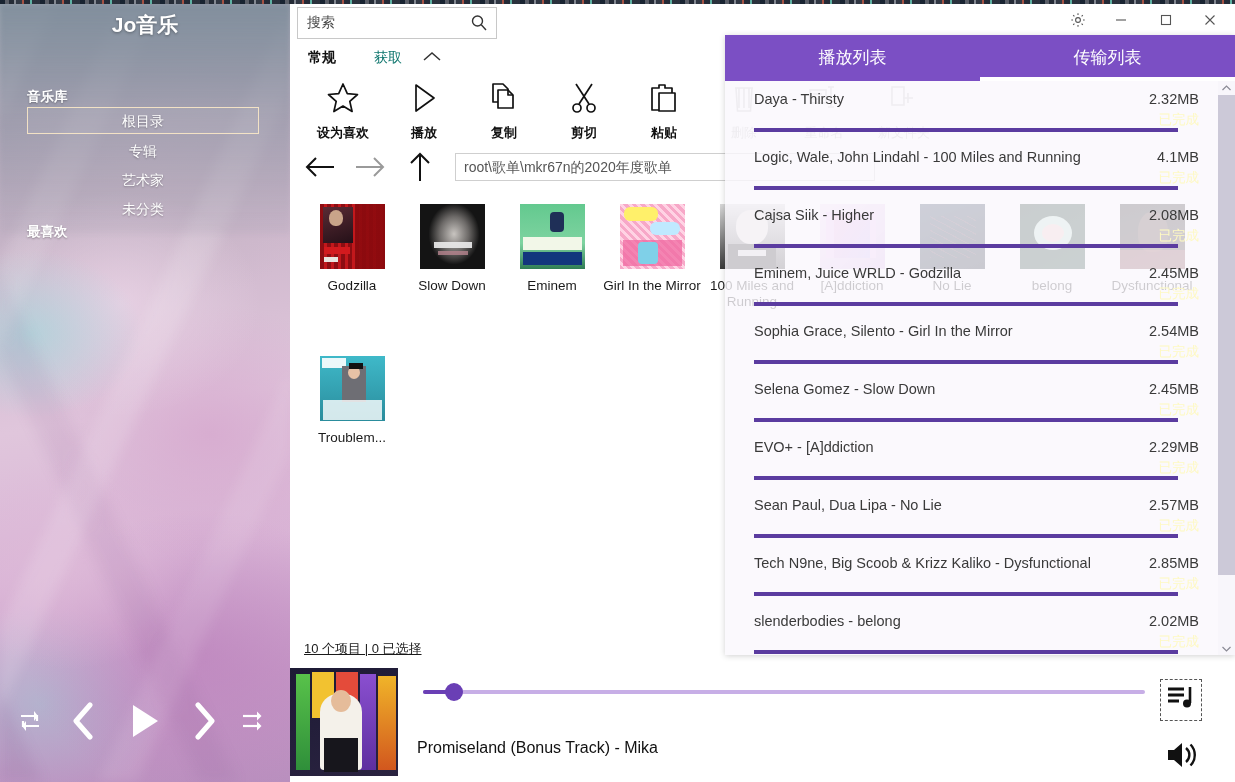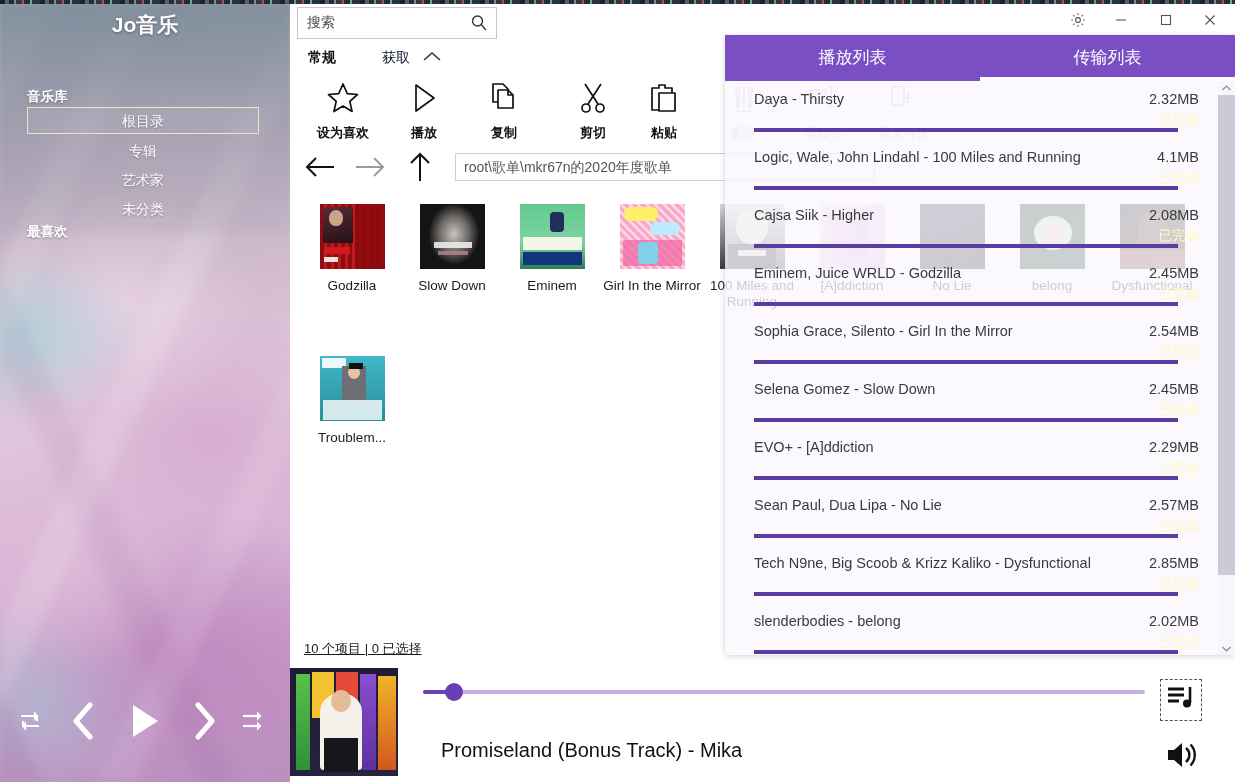--- a/index.html
+++ b/index.html
@@ -97,21 +97,21 @@
   .search-box input::placeholder { color: #4a4a4a; }
   .search-icon { position: absolute; right: 8px; top: 6px; }
 
   .win-ctrl { position: absolute; top: 0; height: 32px; width: 46px; cursor: default; }
   .win-ctrl svg { position:absolute; left:50%; top:50%; transform: translate(-50%,-50%); }
 
   
   .rtabs { position: absolute; left: 10px; top: 42px; height: 24px; }
   .rtab { float: left; font-size: 14px; padding: 0 8px; line-height: 22px; }
   .rtab.active { color: #111; font-weight: bold; }
-  .rtab.dim { color: #0f172a; margin-left: 30px; }
+  .rtab.dim { color: #0f766e; margin-left: 22px; }
   .rchev { position: absolute; left: 130px; top: 44px; }
 
   
   .rbtn { position: absolute; top: 74px; width: 78px; text-align: center; }
   .rbtn .lbl { font-size: 13px; color: #111; margin-top: 6px; font-weight: bold; }
   .rbtn .gl { height: 40px; display:flex; align-items:center; justify-content:center; }
   .rbtn.dis .lbl { color: #bfbfbf; font-weight: normal; }
 
   
   .navbtn { position: absolute; top: 144px; width: 40px; height: 38px; display:flex; align-items:center; justify-content:center;}
@@ -129,21 +129,21 @@
   .tile .nm { margin-top: 9px; font-size: 13.5px; color: #1a1a1a; line-height: 16px; }
 
   .statusbar { position: absolute; left: 14px; top: 636px; font-size: 13px; color: #1a1a1a; text-decoration: underline; }
 
   
   .npbar { position: absolute; left: 0; top: 660px; width: 945px; height: 122px; background:#fff; }
   .np-art { position: absolute; left: 0px; top: 4px; width: 108px; height: 108px; overflow:hidden; }
   .seek { position: absolute; left: 133px; top: 26px; width: 722px; height: 4px; background:#c7aee6; border-radius:2px; }
   .seek .fill { position:absolute; left:0; top:0; height:4px; width:30px; background:#6a3fb5; border-radius:2px; }
   .seek .knob { position:absolute; left:22px; top:-7px; width:18px; height:18px; border-radius:50%; background:#6a3fb5; }
-  .np-title { position: absolute; left: 151px; top: 75px; font-size: 20px; color: #111; }
+  .np-title { position: absolute; left: 127px; top: 75px; font-size: 16px; color: #111; }
   .np-right { position:absolute; }
 
   
   .panel {
     position: absolute; left: 725px; top: 35px; width: 510px; height: 620px;
     background: rgba(250,248,253,.80);
     box-shadow: 0 1px 6px rgba(0,0,0,.18);
   }
   .panel-tabs { position: absolute; left:0; top:0; width:510px; height: 46px; background: #7b4fc4; }
   .ptab { position: absolute; top: 0; height: 46px; line-height: 46px; text-align: center; color:#fff; font-size: 17px; }
@@ -284,21 +284,21 @@
       <div class="gl">
         <svg width="32" height="34" viewBox="0 0 32 34" fill="none" stroke="#111" stroke-width="1.7" stroke-linejoin="round">
           <path d="M5 3 h10 l5 5 v13 h-15 Z"></path>
           <path d="M11 9 h9 l5 5 v13 h-15 V9 Z" fill="#fff"></path>
           <path d="M20 9 v5 h5"></path>
         </svg>
       </div>
       <div class="lbl">复制</div>
     </div>
 
-    <div class="rbtn" style="left:264px">
+    <div class="rbtn" style="left:255px">
       <div class="gl">
         <svg width="30" height="34" viewBox="0 0 30 34" fill="none" stroke="#111" stroke-width="1.7">
           <path d="M7 3 L20 23"></path>
             <path d="M23 3 L10 23"></path>
           <circle cx="8" cy="27" r="4"></circle>
             <circle cx="22" cy="27" r="4"></circle>
         </svg>
       </div>
       <div class="lbl">剪切</div>
     </div>

